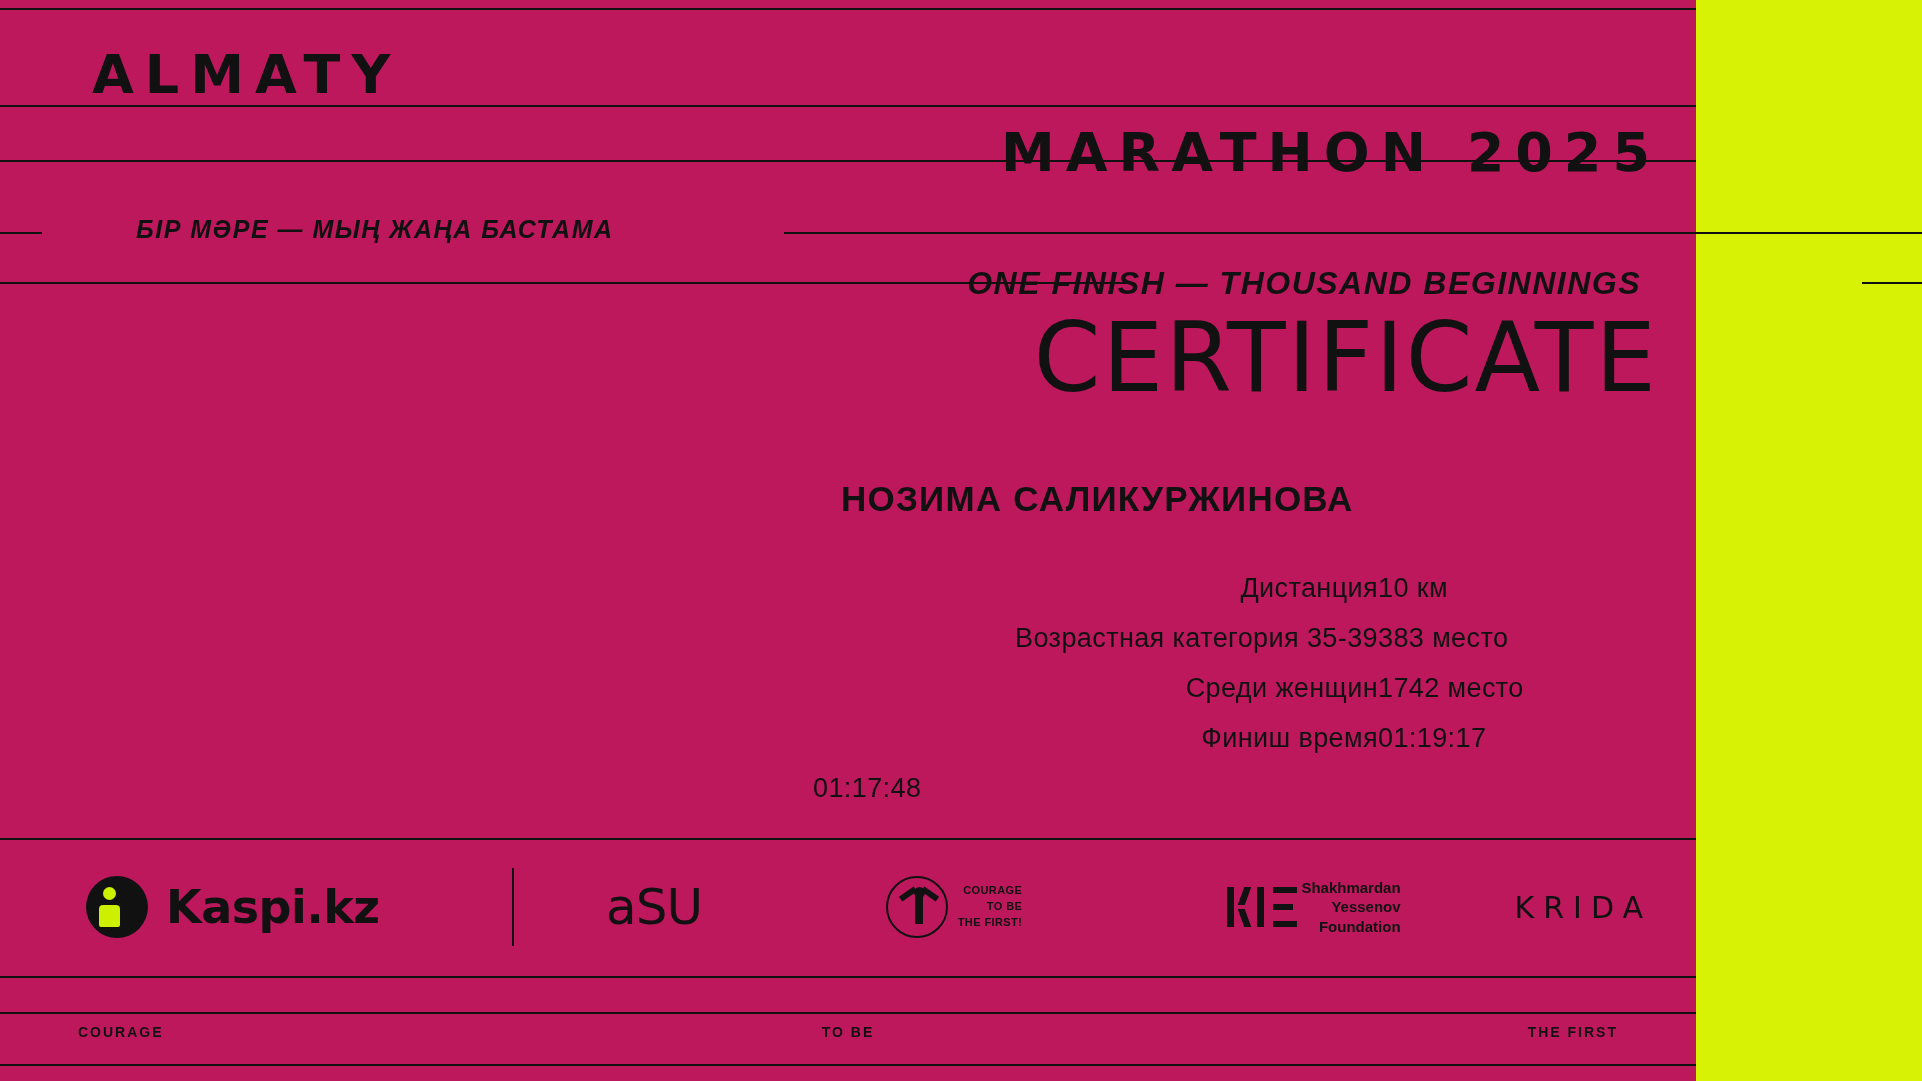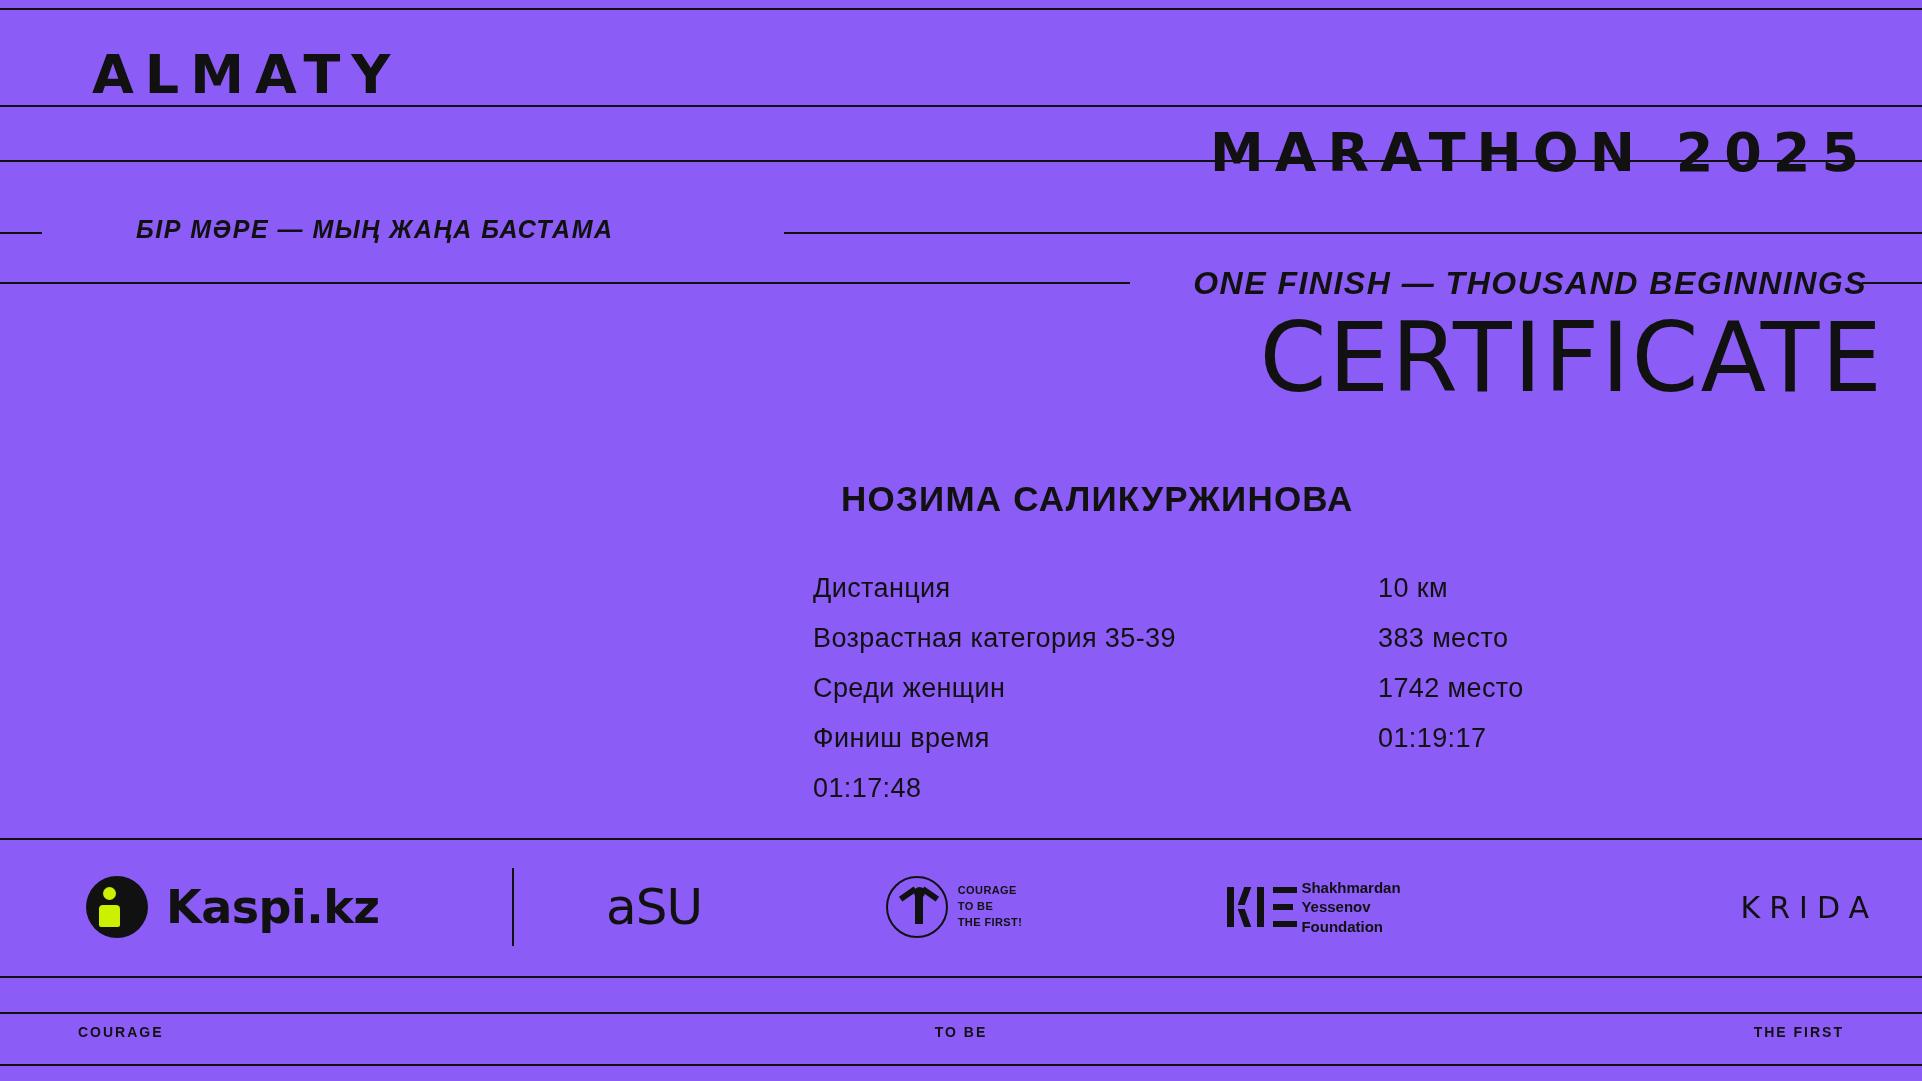--- a/index.html
+++ b/index.html
@@ -5,24 +5,25 @@
   * { box-sizing: border-box; margin: 0; padding: 0; }
   html, body {
     width: 1922px;
     height: 1081px;
     background: #d7f205;
     font-family: "Liberation Sans", sans-serif;
     overflow: hidden;
   }
   .cert {
     position: relative;
-    width: 1922px;
+    width: 1696px;
     height: 1081px;
-    background: #8b5cf6;
+    background: #be185d;
     color: #111;
+    text-align: right;
   }
 
   
   .rule {
     position: absolute;
     left: 0;
     width: 100%;
     height: 2px;
     background: #111;
   }
@@ -38,21 +39,21 @@
     left: 92px;
     top: 48px;
     font-size: 54px;
     font-weight: 700;
     letter-spacing: 11px;
     line-height: 1;
     font-family: "DejaVu Sans", sans-serif;
   }
   .marathon {
     position: absolute;
-    right: 52px;
+    right: 35px;
     top: 126px;
     font-size: 54px;
     font-weight: 700;
     letter-spacing: 11px;
     line-height: 1;
     font-family: "DejaVu Sans", sans-serif;
   }
   .slogan-kz {
     position: absolute;
     left: 136px;

